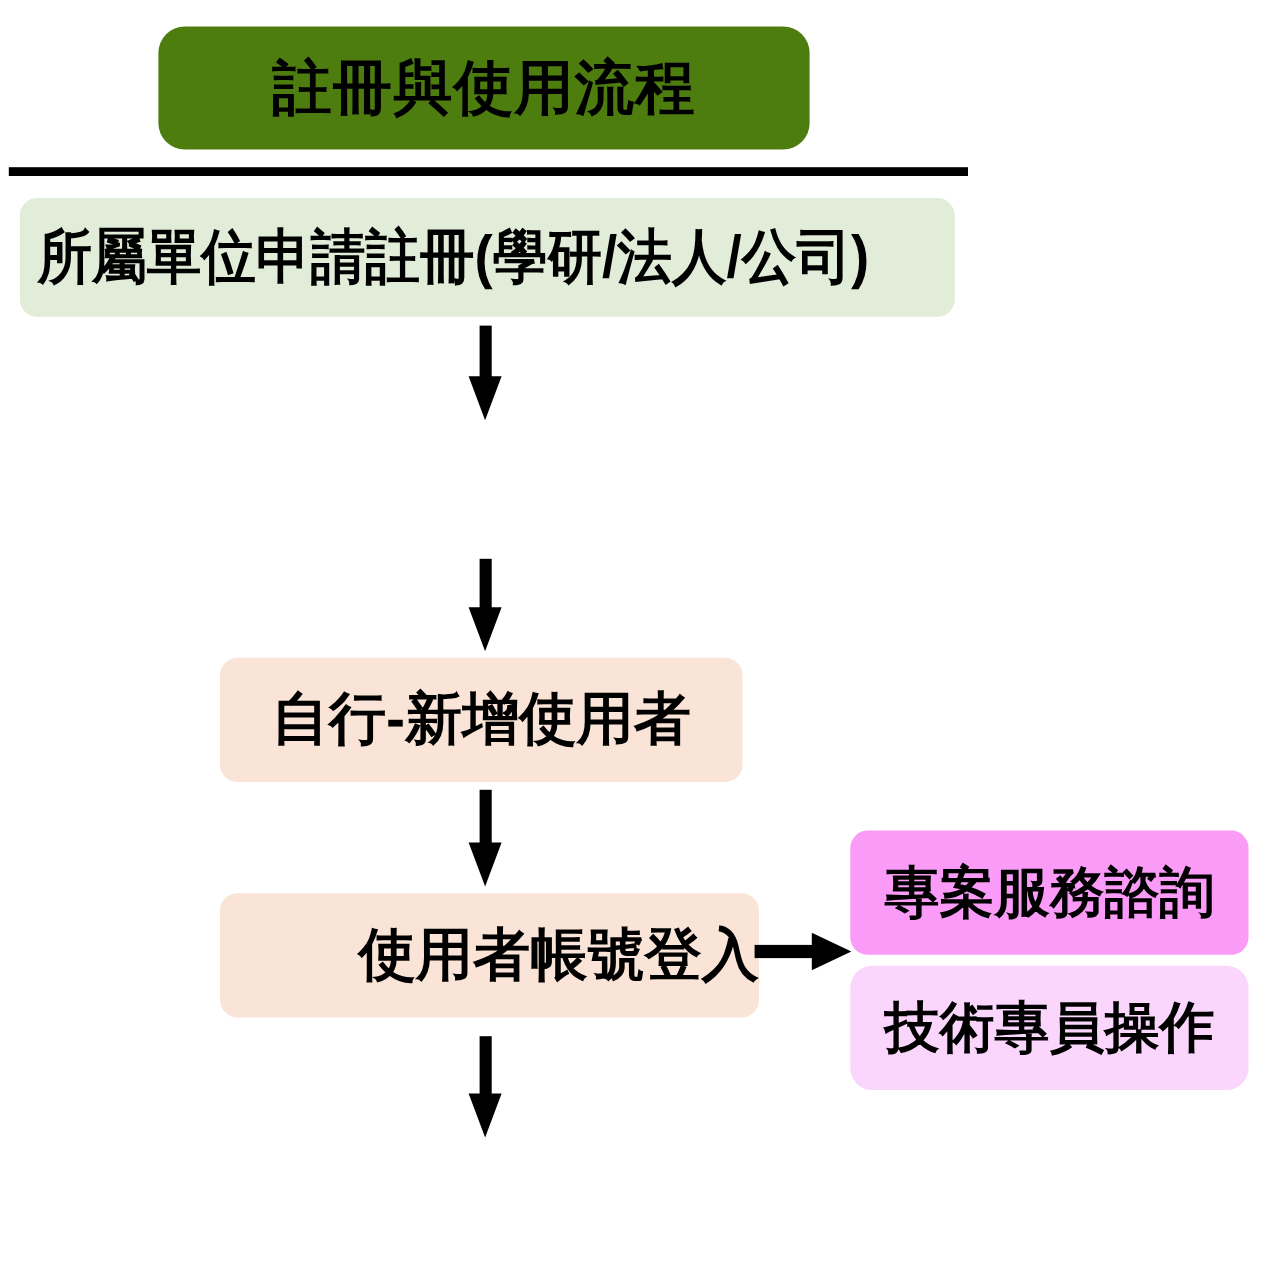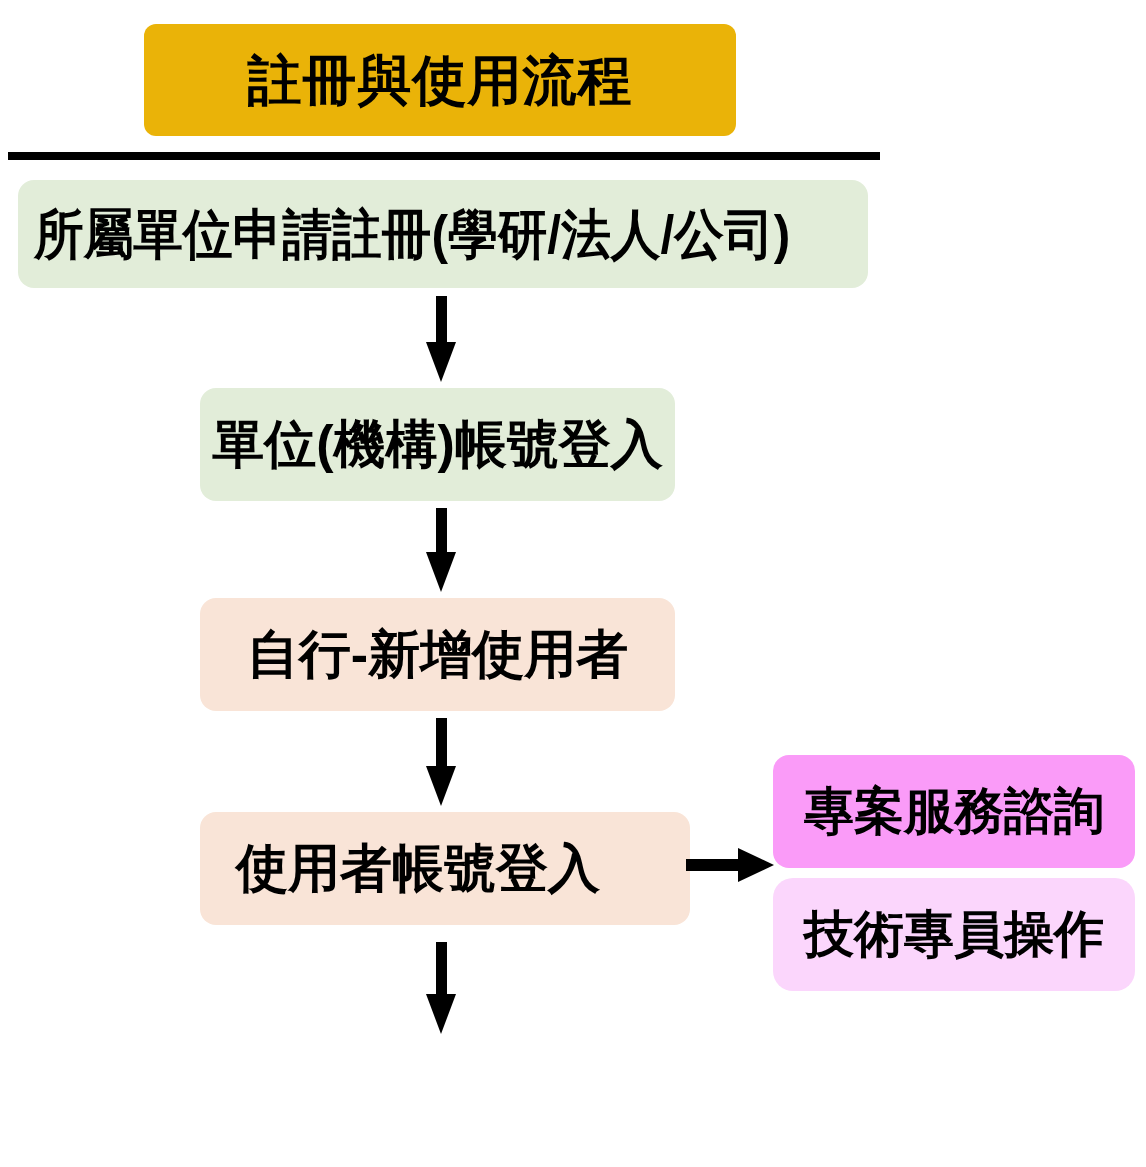--- a/index.html
+++ b/index.html
@@ -33,22 +33,22 @@
     line-height: 1.05;
     white-space: nowrap;
   }
 
   
   #title-box {
     left: 144px;
     top: 24px;
     width: 592px;
     height: 112px;
-    background: #eab308;
-    border-radius: 12px;
+    background: #4d7c0f;
+    border-radius: 24px;
     justify-content: center;
     font-size: 54px;
     letter-spacing: 1px;
   }
 
   
   #divider {
     position: absolute;
     left: 8px;
     top: 152px;
@@ -98,23 +98,22 @@
   }
 
   
   #step-4 {
     left: 200px;
     top: 812px;
     width: 490px;
     height: 113px;
     background: #f9e4d7;
     border-radius: 16px;
-    justify-content: flex-start;
-    font-size: 52px;
-    padding-left: 36px;
+    justify-content: flex-end;
+    font-size: 52px;
   }
 
   
   #step-5 {
     left: 200px;
     top: 1040px;
     width: 475px;
     height: 113px;
     background: #dce6f2;
     border-radius: 16px;
@@ -224,23 +223,20 @@
 
   <div class="node" id="step-1">
     <span class="txt">所屬單位申請註冊(學研/法人/公司)</span>
   </div>
 
   <div class="arrow-v" id="arrow-1">
     <div class="shaft"></div>
     <div class="head"></div>
   </div>
 
-  <div class="node" id="step-2">
-    <span>單位(機構)帳號登入</span>
-  </div>
 
   <div class="arrow-v" id="arrow-2">
     <div class="shaft"></div>
     <div class="head"></div>
   </div>
 
   <div class="node" id="step-3">
     <span>自行-新增使用者</span>
   </div>
 

